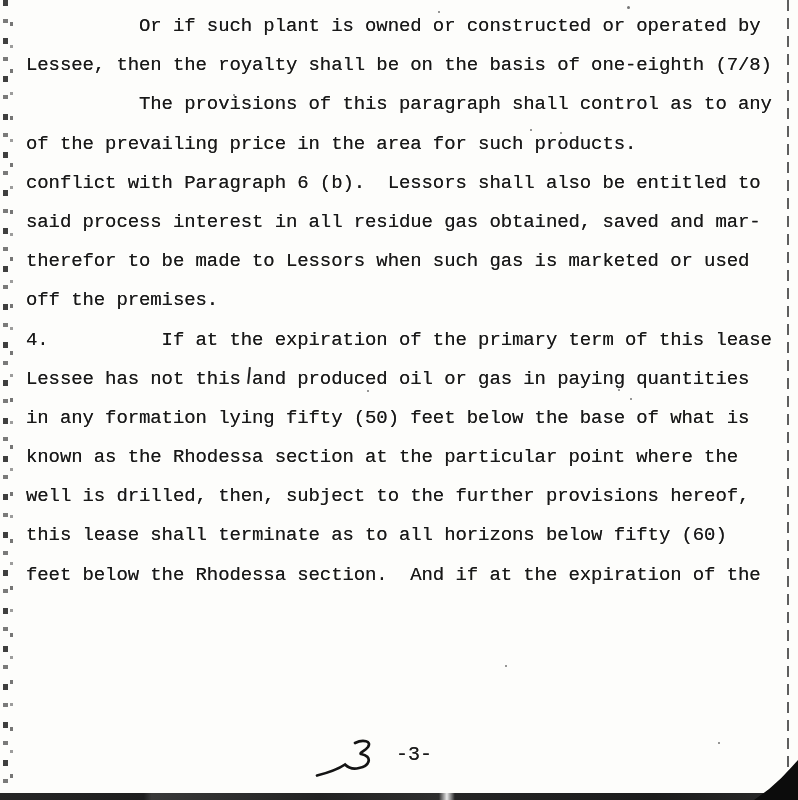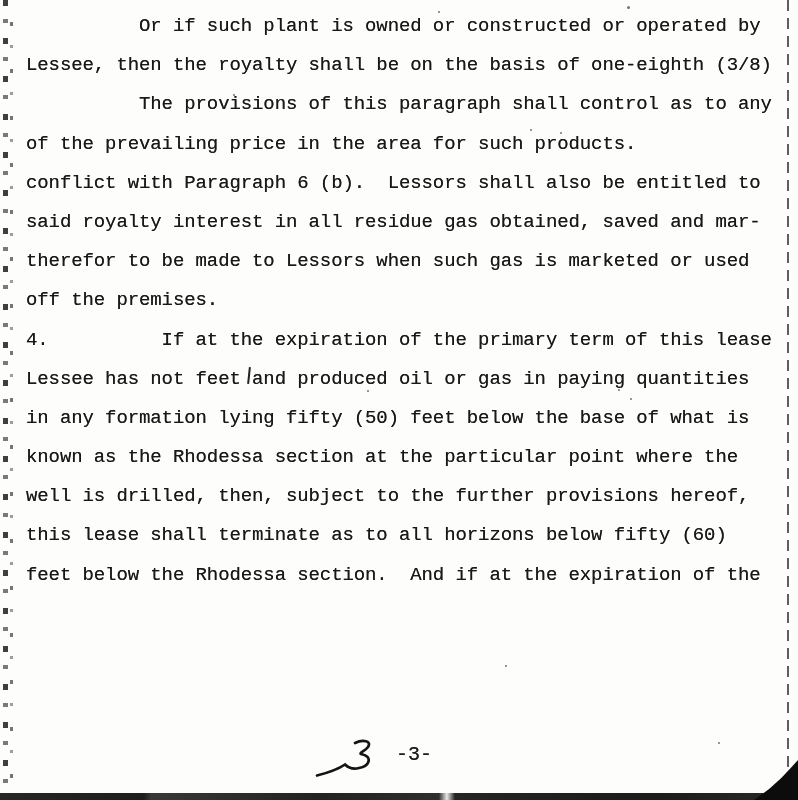--- a/index.html
+++ b/index.html
@@ -84,29 +84,29 @@
     background: #3a3a3a; border-radius: 50%; opacity: 0.7;
   }
 </style>
 </head>
 <body>
 
 <div class="scan-page">
 
   <div class="doc-text">
     <div class="line">          Or if such plant is owned or constructed or operated by</div>
-    <div class="line">Lessee, then the royalty shall be on the basis of one-eighth (3/8)</div>
+    <div class="line">Lessee, then the royalty shall be on the basis of one-eighth (7/8)</div>
     <div class="line">          The provisions of this paragraph shall control as to any</div>
     <div class="line">of the prevailing price in the area for such products.</div>
     <div class="line">conflict with Paragraph 6 (b).  Lessors shall also be entitled to</div>
-    <div class="line">said royalty interest in all residue gas obtained, saved and mar-</div>
+    <div class="line">said process interest in all residue gas obtained, saved and mar-</div>
     <div class="line">therefor to be made to Lessors when such gas is marketed or used</div>
     <div class="line">off the premises.</div>
     <div class="line">4.          If at the expiration of the primary term of this lease</div>
-    <div class="line">Lessee has not feet and produced oil or gas in paying quantities</div>
+    <div class="line">Lessee has not this and produced oil or gas in paying quantities</div>
     <div class="line">in any formation lying fifty (50) feet below the base of what is</div>
     <div class="line">known as the Rhodessa section at the particular point where the</div>
     <div class="line">well is drilled, then, subject to the further provisions hereof,</div>
     <div class="line">this lease shall terminate as to all horizons below fifty (60)</div>
     <div class="line">feet below the Rhodessa section.  And if at the expiration of the</div>
   </div>
 
   <div class="footer">
     <svg class="scrawl" width="72" height="42" viewBox="0 0 72 42" aria-hidden="true">
       <path d="M41,6 C49,2 58,4 54,10 C51,14 45,16 47,17 C59,19 56,29 45,31 C39,32.5 34,30.5 31,27.5 C23,33 11,36.5 3,38.5" fill="none" stroke="#141414" stroke-width="2.7" stroke-linecap="round"></path>

